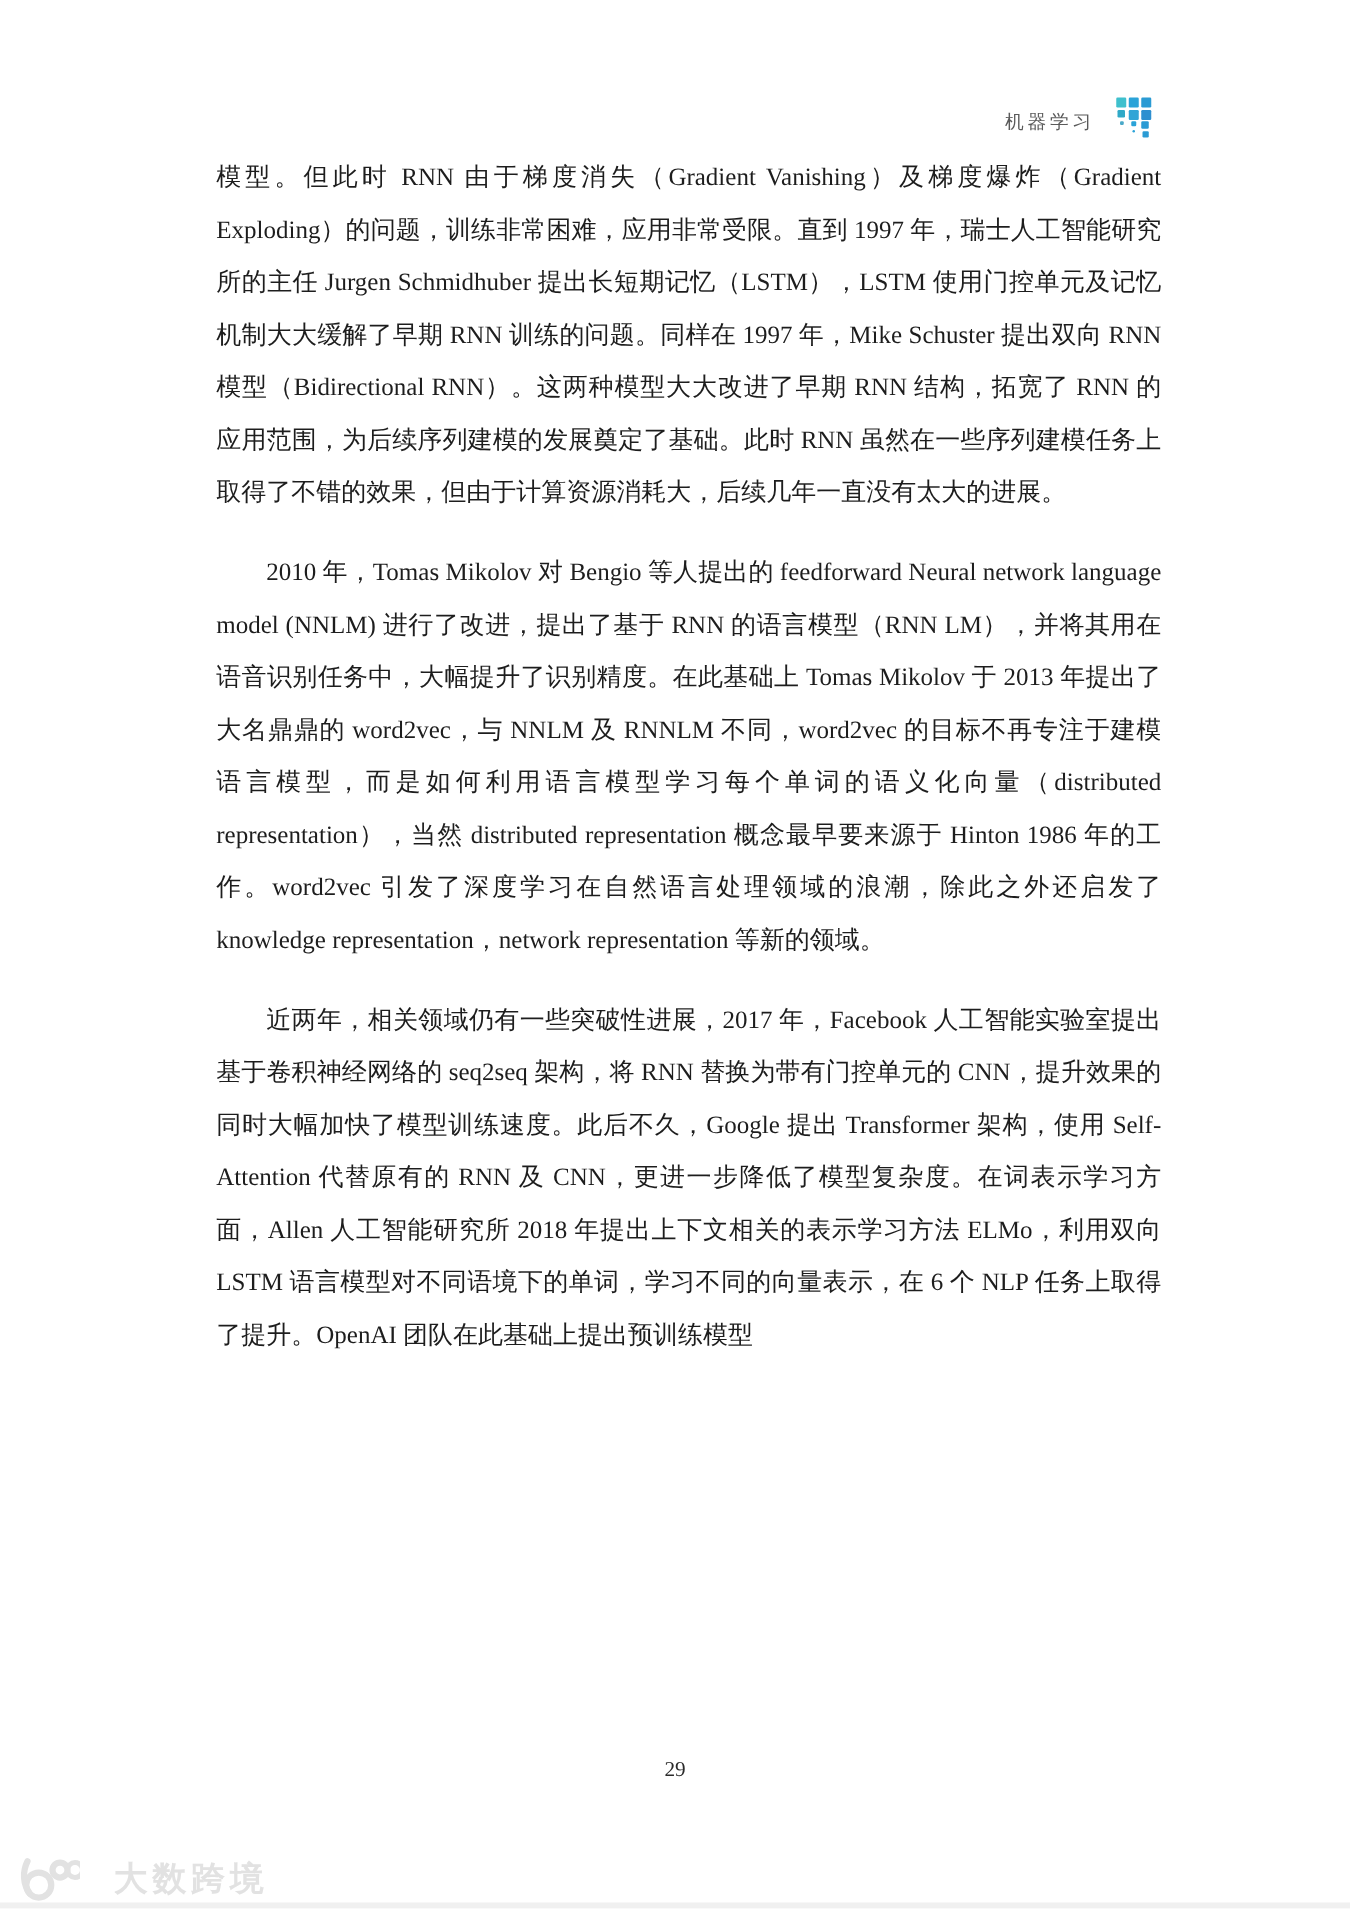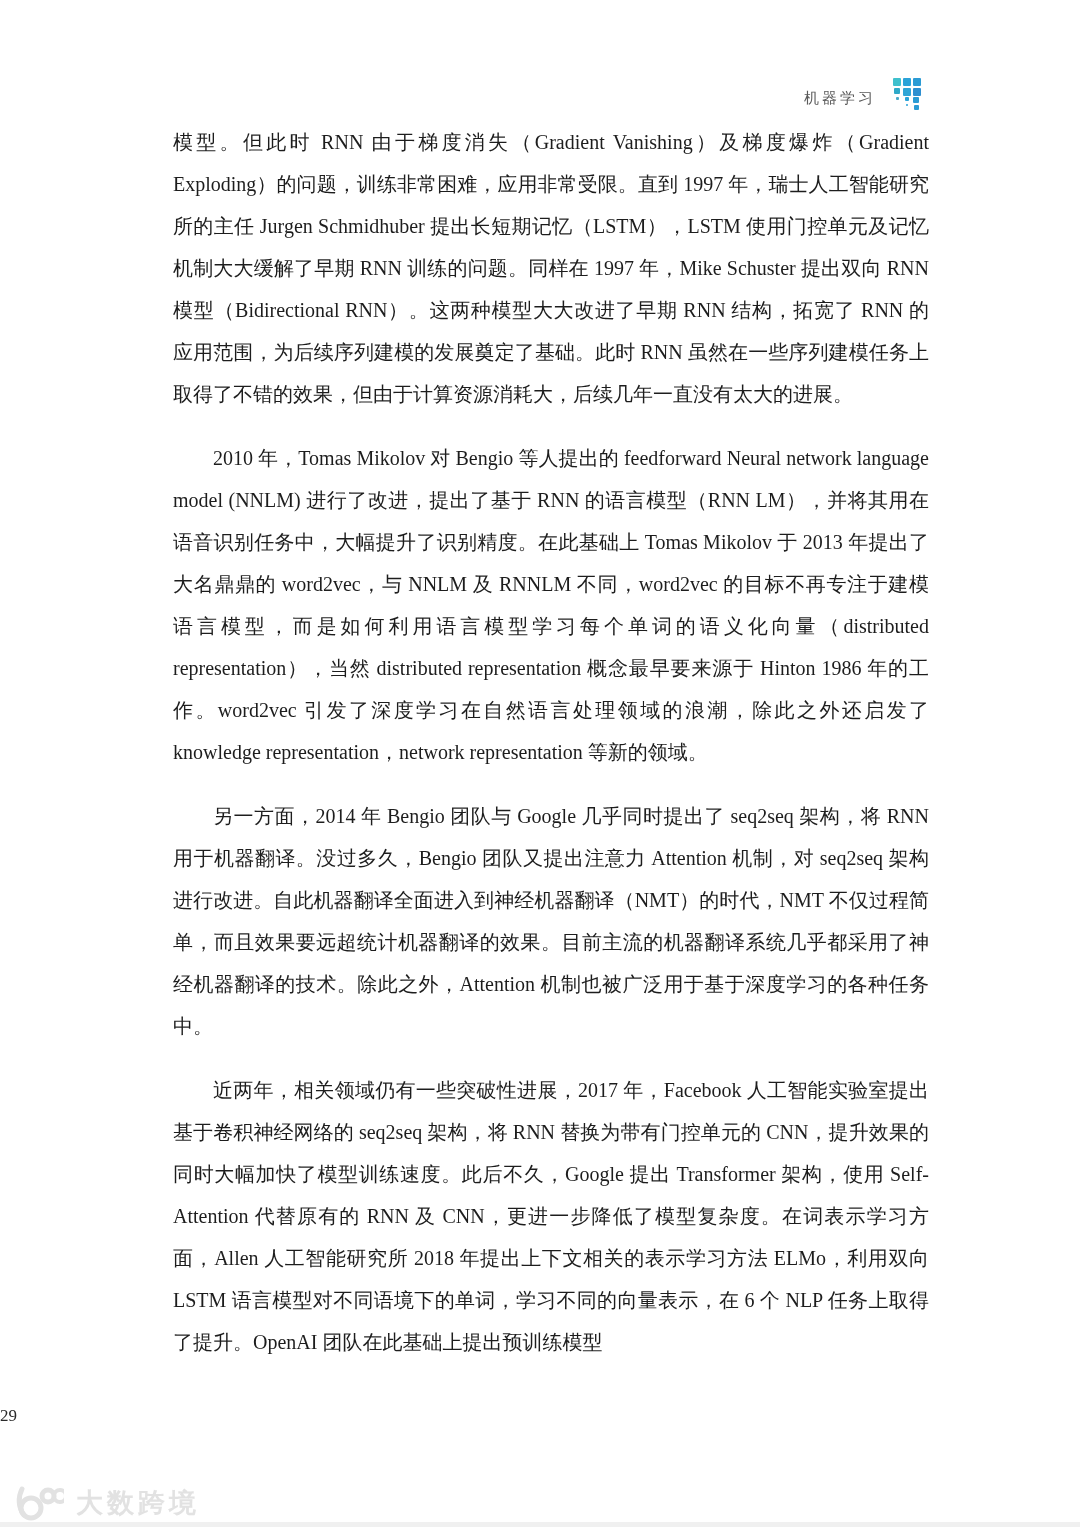--- a/index.html
+++ b/index.html
@@ -39,25 +39,25 @@
     position:absolute;left:173px;top:121px;width:756px;
     font-size:20px;line-height:42px;color:#1d1d1d;
     text-align:justify;text-justify:inter-ideograph;
   }
   .para{margin:0 0 22px 0;text-indent:2em;}
   .para.first{text-indent:0;}
 
   
   .pageno{
     position:absolute;left:0;top:1406px;width:100%;
-    font-size:17px;color:#2a2a2a;
+    text-align:center;font-size:17px;color:#2a2a2a;
   }
   .watermark{
     position:absolute;left:12px;bottom:6px;
-    display:flex;align-items:center;gap:12px;
+    display:flex;align-items:center;gap:27px;
     color:#e2e2e2;
     font-family:"Liberation Sans","DejaVu Sans",sans-serif;
     font-weight:bold;font-size:27px;letter-spacing:4px;
     user-select:none;
   }
   .edge-strip{
     position:absolute;left:0;bottom:0;width:100%;height:5px;
     background:#f0f0f0;
   }
 </style>
@@ -79,21 +79,20 @@
         <i class="sq8"></i>
         <i class="sq9"></i>
         <i class="sq10"></i>
         <i class="sq11"></i>
       </span>
   </header>
 
   <main class="content">
     <p class="para first">模型。但此时 RNN 由于梯度消失（Gradient Vanishing）及梯度爆炸（Gradient Exploding）的问题，训练非常困难，应用非常受限。直到 1997 年，瑞士人工智能研究所的主任 Jurgen Schmidhuber 提出长短期记忆（LSTM），LSTM 使用门控单元及记忆机制大大缓解了早期 RNN 训练的问题。同样在 1997 年，Mike Schuster 提出双向 RNN 模型（Bidirectional RNN）。这两种模型大大改进了早期 RNN 结构，拓宽了 RNN 的应用范围，为后续序列建模的发展奠定了基础。此时 RNN 虽然在一些序列建模任务上取得了不错的效果，但由于计算资源消耗大，后续几年一直没有太大的进展。</p>
     <p class="para">2010 年，Tomas Mikolov 对 Bengio 等人提出的 feedforward Neural network language model (NNLM) 进行了改进，提出了基于 RNN 的语言模型（RNN LM），并将其用在语音识别任务中，大幅提升了识别精度。在此基础上 Tomas Mikolov 于 2013 年提出了大名鼎鼎的 word2vec，与 NNLM 及 RNNLM 不同，word2vec 的目标不再专注于建模语言模型，而是如何利用语言模型学习每个单词的语义化向量（distributed representation），当然 distributed representation 概念最早要来源于 Hinton 1986 年的工作。word2vec 引发了深度学习在自然语言处理领域的浪潮，除此之外还启发了 knowledge representation，network representation 等新的领域。</p>
-    <p class="para">另一方面，2014 年 Bengio 团队与 Google 几乎同时提出了 seq2seq 架构，将 RNN 用于机器翻译。没过多久，Bengio 团队又提出注意力 Attention 机制，对 seq2seq 架构进行改进。自此机器翻译全面进入到神经机器翻译（NMT）的时代，NMT 不仅过程简单，而且效果要远超统计机器翻译的效果。目前主流的机器翻译系统几乎都采用了神经机器翻译的技术。除此之外，Attention 机制也被广泛用于基于深度学习的各种任务中。</p>
     <p class="para">近两年，相关领域仍有一些突破性进展，2017 年，Facebook 人工智能实验室提出基于卷积神经网络的 seq2seq 架构，将 RNN 替换为带有门控单元的 CNN，提升效果的同时大幅加快了模型训练速度。此后不久，Google 提出 Transformer 架构，使用 Self-Attention 代替原有的 RNN 及 CNN，更进一步降低了模型复杂度。在词表示学习方面，Allen 人工智能研究所 2018 年提出上下文相关的表示学习方法 ELMo，利用双向 LSTM 语言模型对不同语境下的单词，学习不同的向量表示，在 6 个 NLP 任务上取得了提升。OpenAI 团队在此基础上提出预训练模型</p>
   </main>
 
   <div class="pageno">29</div>
 
   <div class="watermark">
     <svg width="52" height="36" viewBox="0 0 52 36" aria-hidden="true">
       <g fill="none" stroke="#e2e2e2" stroke-width="5" stroke-linecap="round">
         <path d="M10,4 C6,12 6,22 12,30"></path>
         <circle cx="19" cy="23" r="10"></circle>

